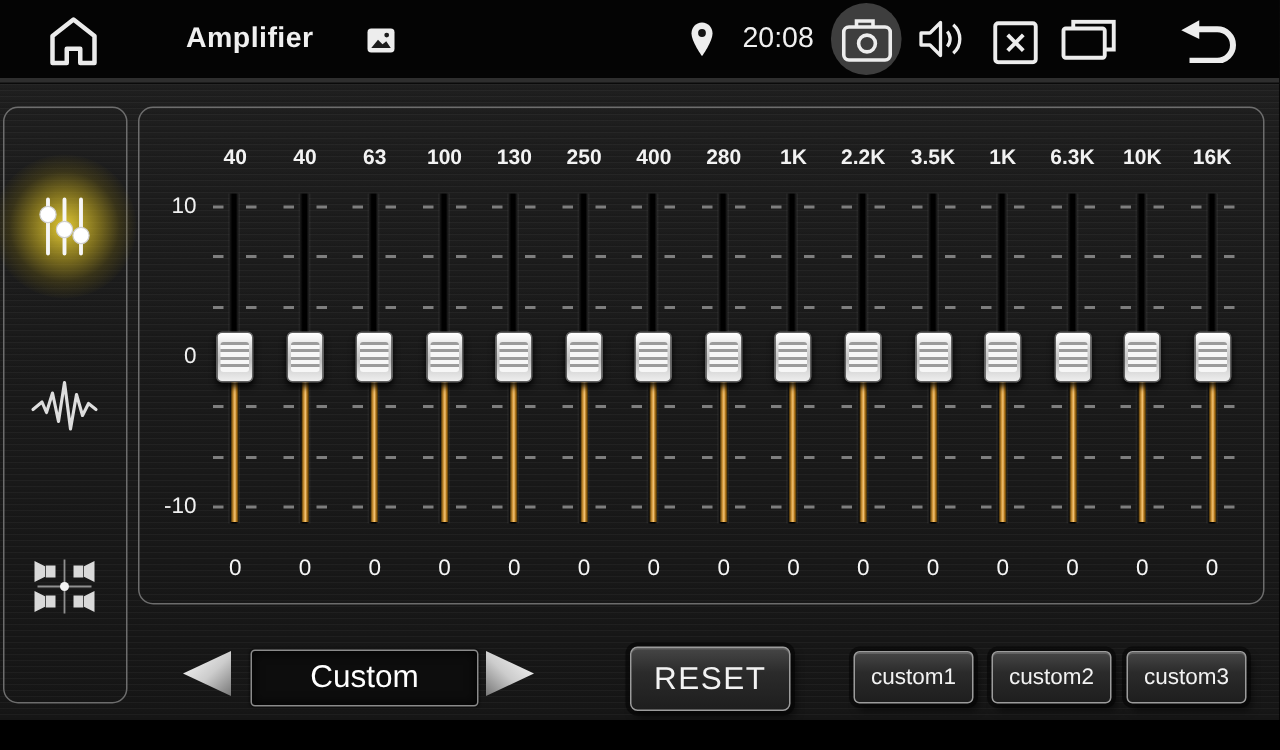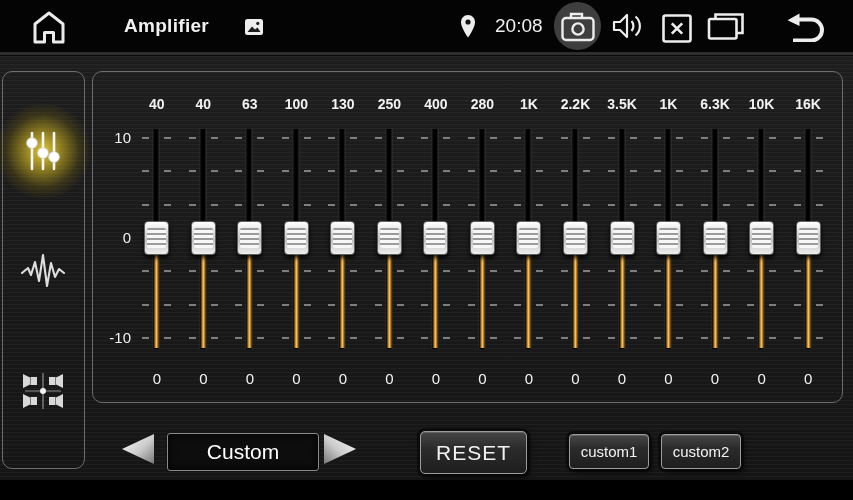--- a/index.html
+++ b/index.html
@@ -489,14 +489,15 @@
             <stop offset="0.55" stop-color="#cccccc"></stop>
             <stop offset="1" stop-color="#777777"></stop>
       </linearGradient>
         </defs>
       <polygon points="2,1 2,31 34,16" fill="url(#agr)"></polygon>
     </svg>
   </div>
   <div class="btn reset-btn">RESET</div>
   <div class="btn custom-btn c1">custom1</div>
   <div class="btn custom-btn c2">custom2</div>
+  <div class="btn custom-btn c3">custom3</div>
 
 </div>
 
 </body></html>

